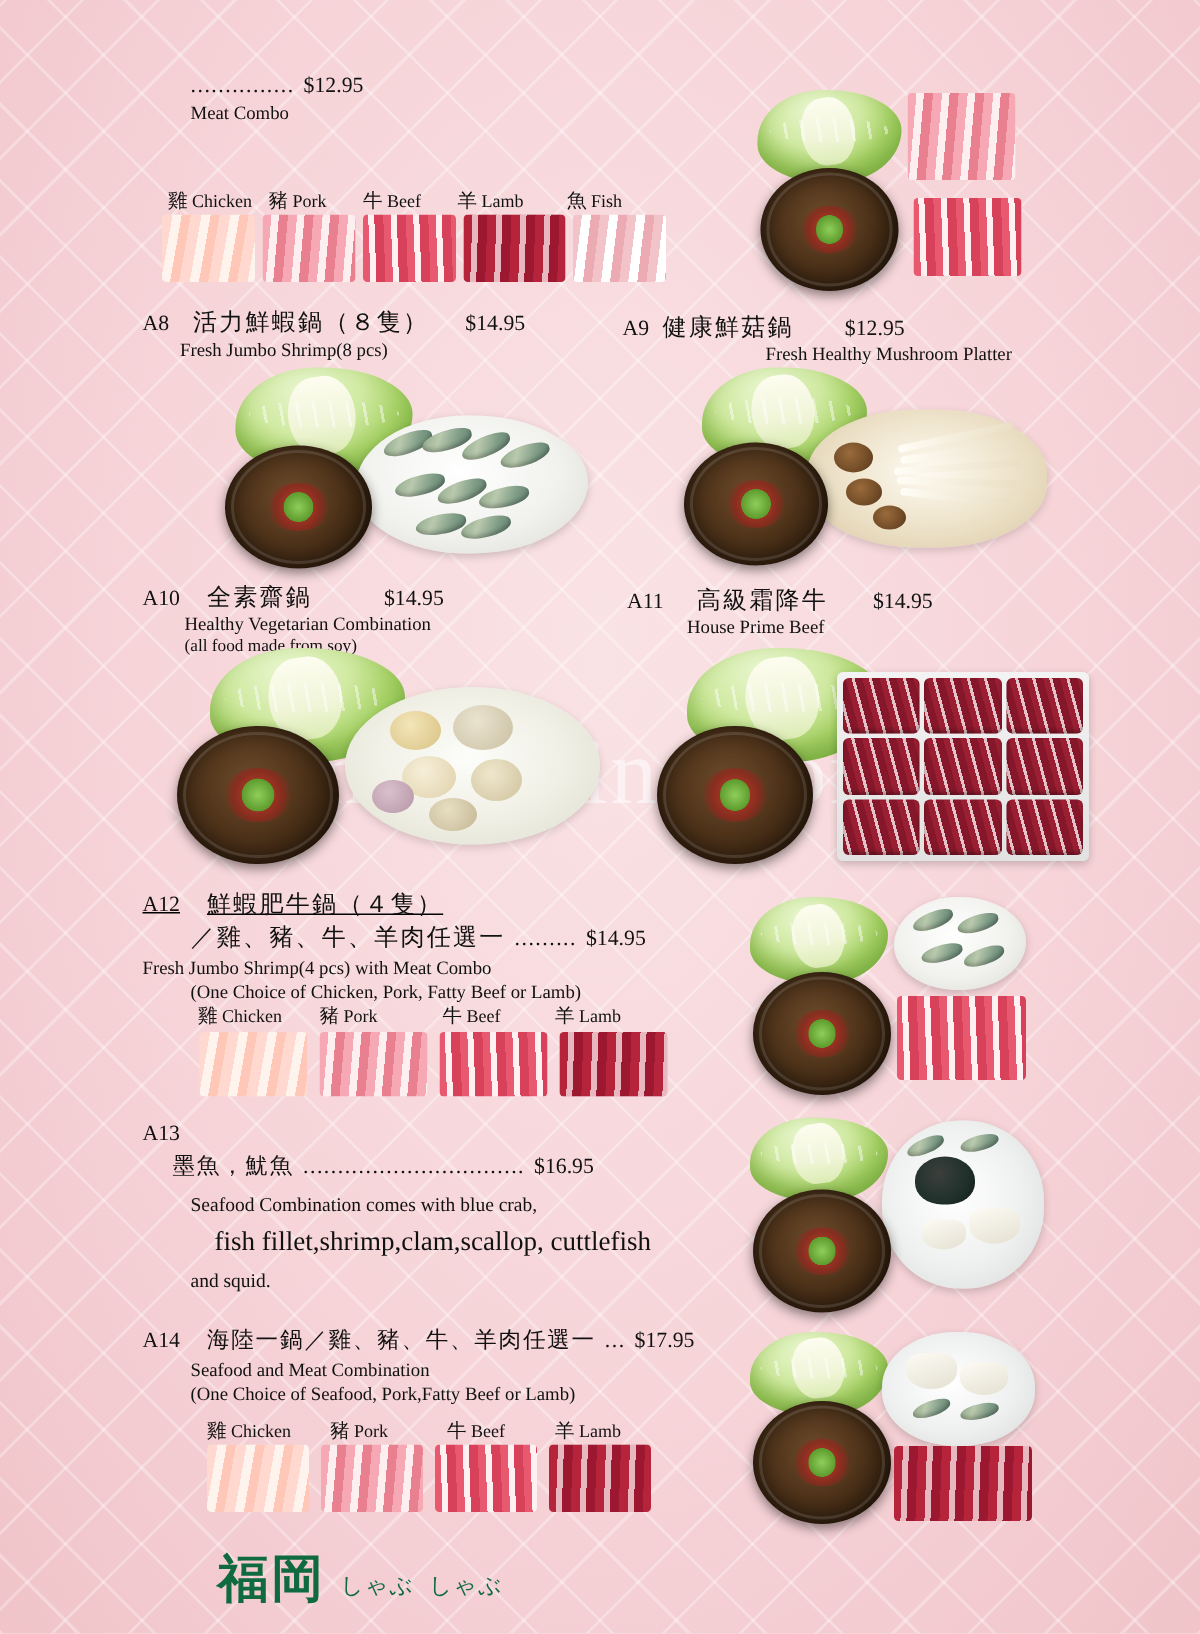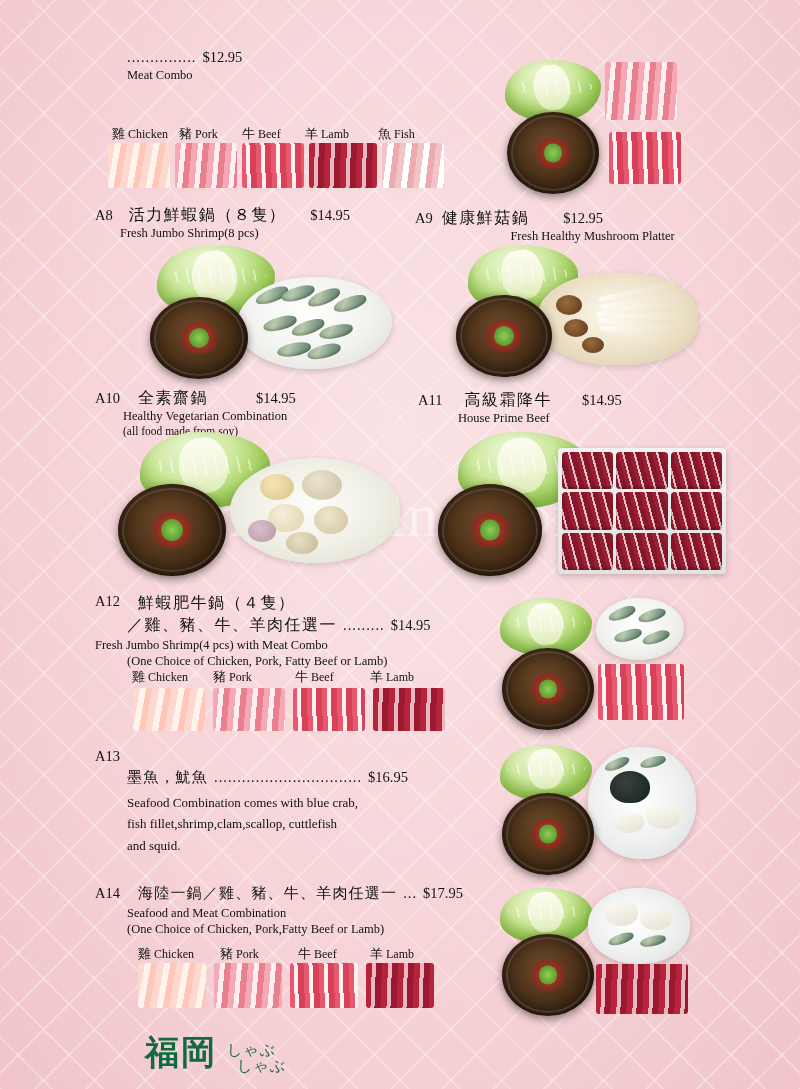--- a/index.html
+++ b/index.html
@@ -377,21 +377,21 @@
       <span class="beefroll"></span>
         <span class="beefroll"></span>
         <span class="beefroll"></span>
     </div>
     <div class="pot" style="position:absolute;left:8px;top:52px;width:104px;height:92px;">
         <span class="rim"></span>
       </div>
   </div>
 
   <div class="item" style="left:95px;top:593px;width:410px;">
-    <div class="row" style="align-items:flex-start;">
+    <div class="row" style="align-items:center;text-decoration:underline;">
       <span class="code">A12</span>
       <span class="cn" style="margin-left:12px;">鮮蝦肥牛鍋（４隻）</span>
     </div>
     <div class="row" style="margin-left:32px;margin-top:1px;">
       <span class="cn">／雞、豬、牛、羊肉任選一</span>
       <span class="price dots">.........</span>
       <span class="price">$14.95</span>
     </div>
     <div class="en" style="margin-top:2px;">Fresh Jumbo Shrimp(4 pcs) with Meat Combo</div>
     <div class="en" style="margin-left:32px;">(One Choice of Chicken, Pork, Fatty Beef or Lamb)</div>
@@ -436,27 +436,27 @@
     <div class="pot" style="position:absolute;left:2px;top:50px;width:92px;height:82px;">
         <span class="rim"></span>
       </div>
     <div class="photo beef" style="position:absolute;left:98px;top:66px;width:86px;height:56px;"></div>
   </div>
 
   <div class="item" style="left:95px;top:748px;width:410px;">
     <div class="row" style="align-items:flex-start;">
       <span class="code">A13</span>
     </div>
-    <div class="row" style="margin-left:32px;margin-top:3px;">
+    <div class="row" style="margin-left:20px;margin-top:3px;">
       <span class="cn2">墨魚，魷魚</span>
       <span class="price dots">................................</span>
       <span class="price">$16.95</span>
     </div>
     <div class="en" style="margin-left:32px;margin-top:5px;font-size:13px;line-height:1.65;">Seafood Combination comes with blue crab,</div>
-    <div class="en" style="margin-left:32px;font-size:13px;line-height:1.65;">fish fillet,shrimp,clam,scallop, cuttlefish</div>
+    <div class="en" style="margin-left:48px;font-size:18px;line-height:1.65;">fish fillet,shrimp,clam,scallop, cuttlefish</div>
     <div class="en" style="margin-left:32px;font-size:13px;line-height:1.65;">and squid.</div>
   </div>
 
   <div class="item" style="left:500px;top:745px;width:200px;height:130px;">
     <div class="cabbage" style="position:absolute;left:0;top:0;width:92px;height:56px;"></div>
     <div class="seafood" style="position:absolute;left:88px;top:2px;width:108px;height:112px;">
       <span class="crab" style="left:22px;top:24px;width:40px;height:32px;"></span>
       <span class="squid" style="left:58px;top:58px;width:34px;height:24px;"></span>
       <span class="squid" style="left:26px;top:66px;width:30px;height:20px;"></span>
       <span class="shrimp" style="left:16px;top:12px;width:26px;height:10px;transform:rotate(-20deg);"></span>
@@ -468,21 +468,21 @@
   </div>
 
   <div class="item" style="left:95px;top:884px;width:420px;">
     <div class="row">
       <span class="code">A14</span>
       <span class="cn2" style="margin-left:12px;">海陸一鍋／雞、豬、牛、羊肉任選一</span>
       <span class="price dots">...</span>
       <span class="price">$17.95</span>
     </div>
     <div class="en" style="margin-left:32px;margin-top:3px;">Seafood and Meat Combination</div>
-    <div class="en" style="margin-left:32px;">(One Choice of Chicken, Pork,Fatty Beef or Lamb)</div>
+    <div class="en" style="margin-left:32px;">(One Choice of Seafood, Pork,Fatty Beef or Lamb)</div>
   </div>
 
   <div class="item" style="left:138px;top:945px;">
     <div class="meatlabels">
       <div style="width:82px;" class="mlabel">
         <span class="zh">雞</span>
         <span>Chicken</span>
       </div>
       <div style="width:78px;" class="mlabel">
         <span class="zh">豬</span>
@@ -516,20 +516,20 @@
     </div>
     <div class="pot" style="position:absolute;left:2px;top:46px;width:92px;height:82px;">
         <span class="rim"></span>
       </div>
     <div class="photo lamb" style="position:absolute;left:96px;top:76px;width:92px;height:50px;"></div>
   </div>
 
   <div class="logo">
     <div style="display:flex;align-items:center;gap:10px;">
       <span class="logo-cn">福岡</span>
-      <span style="display:flex;flex-direction:column;margin-top:11px;">
+      <span style="display:flex;flex-direction:row;margin-top:11px;">
         <span class="logo-jp">しゃぶ</span>
         <span class="logo-jp" style="margin-left:10px;">しゃぶ</span>
       </span>
     </div>
   </div>
 
 </div>
 
 </body></html>

